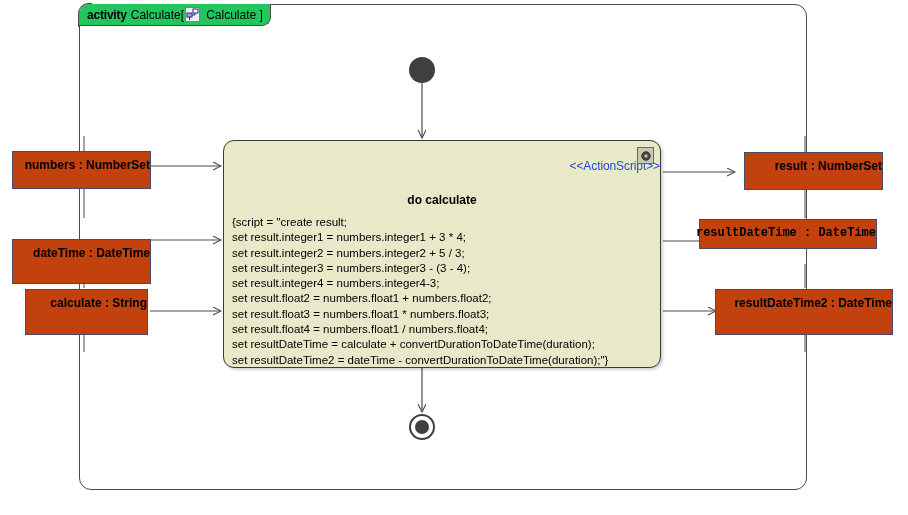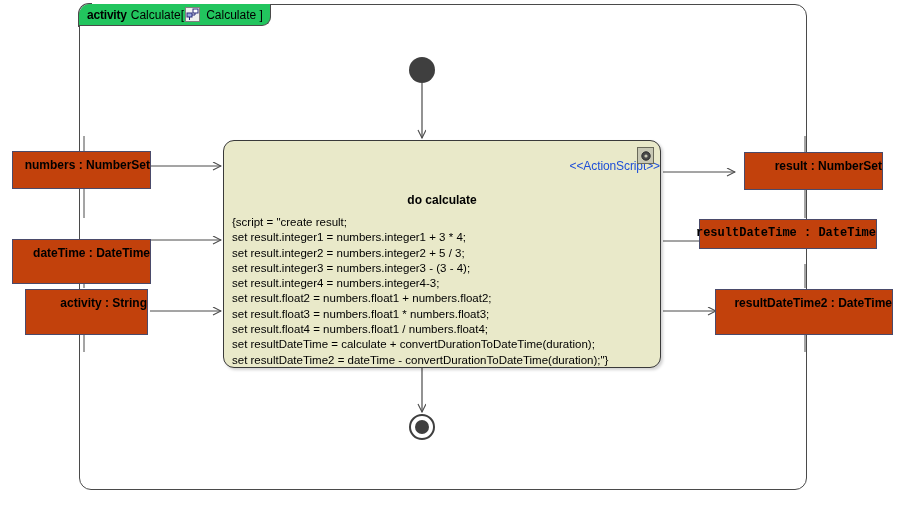--- a/index.html
+++ b/index.html
@@ -245,21 +245,21 @@
 <div id="initial-node"></div>
 <div id="final-node"></div>
 
 <div class="pin" style="left:12px; top:151px; width:139px; height:38px;">
   <span>numbers : NumberSet</span>
 </div>
 <div class="pin" style="left:12px; top:219px; width:139px; height:45px;margin-top:20px;">
   <span>dateTime : DateTime</span>
 </div>
 <div class="pin" style="left:25px; top:289px; width:123px; height:46px;">
-  <span>activity : String</span>
+  <span>calculate : String</span>
 </div>
 
 <div id="action-node">
   <div class="badge-icon">
     <svg width="12" height="12" viewBox="0 0 12 12" xmlns="http://www.w3.org/2000/svg">
       <circle cx="6" cy="6" r="4.2" fill="#4a4a4a" stroke="#2a2a2a" stroke-width="1"></circle>
       <circle cx="6" cy="6" r="1.6" fill="#c8c8b4"></circle>
     </svg>
   </div>
   <div id="action-stereotype">&lt;&lt;ActionScript&gt;&gt;</div>

